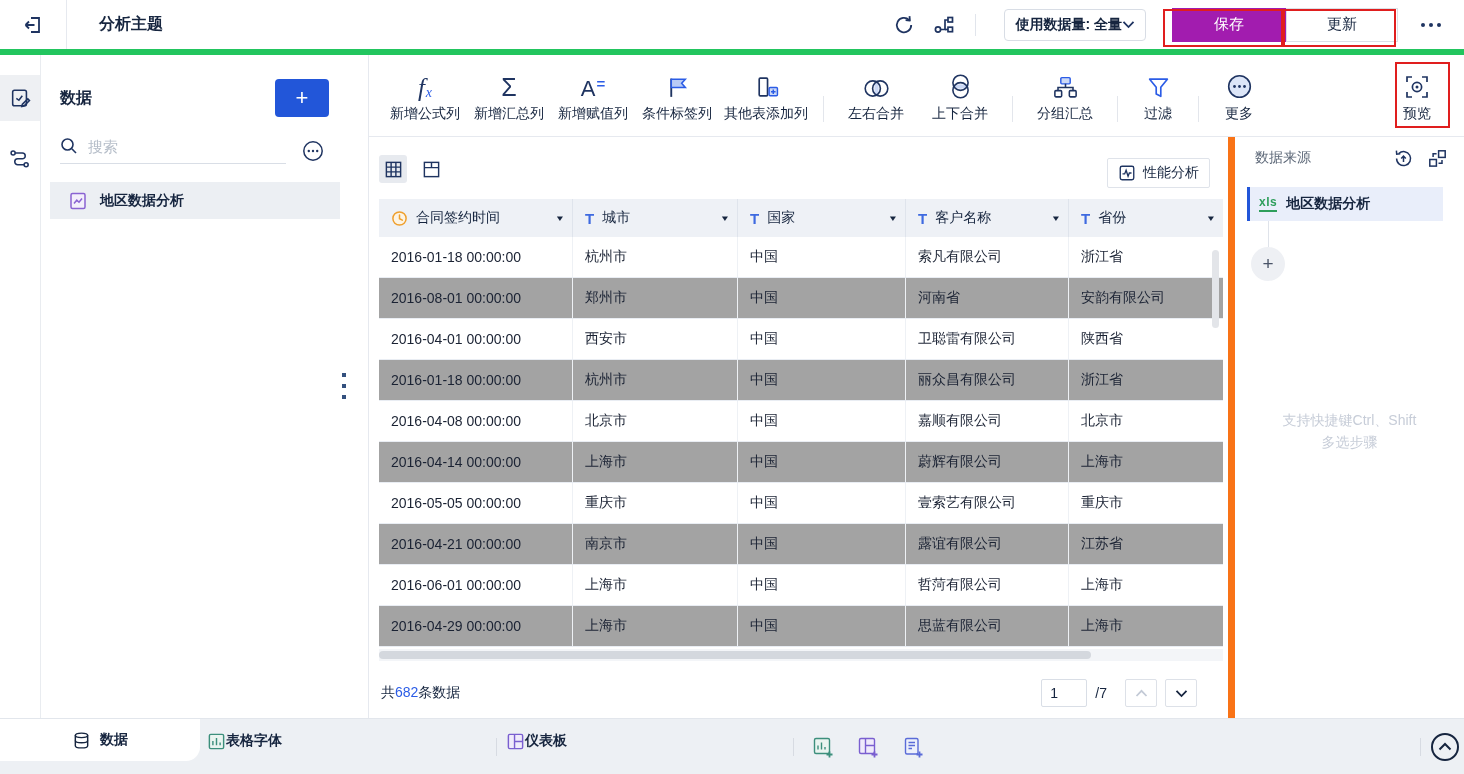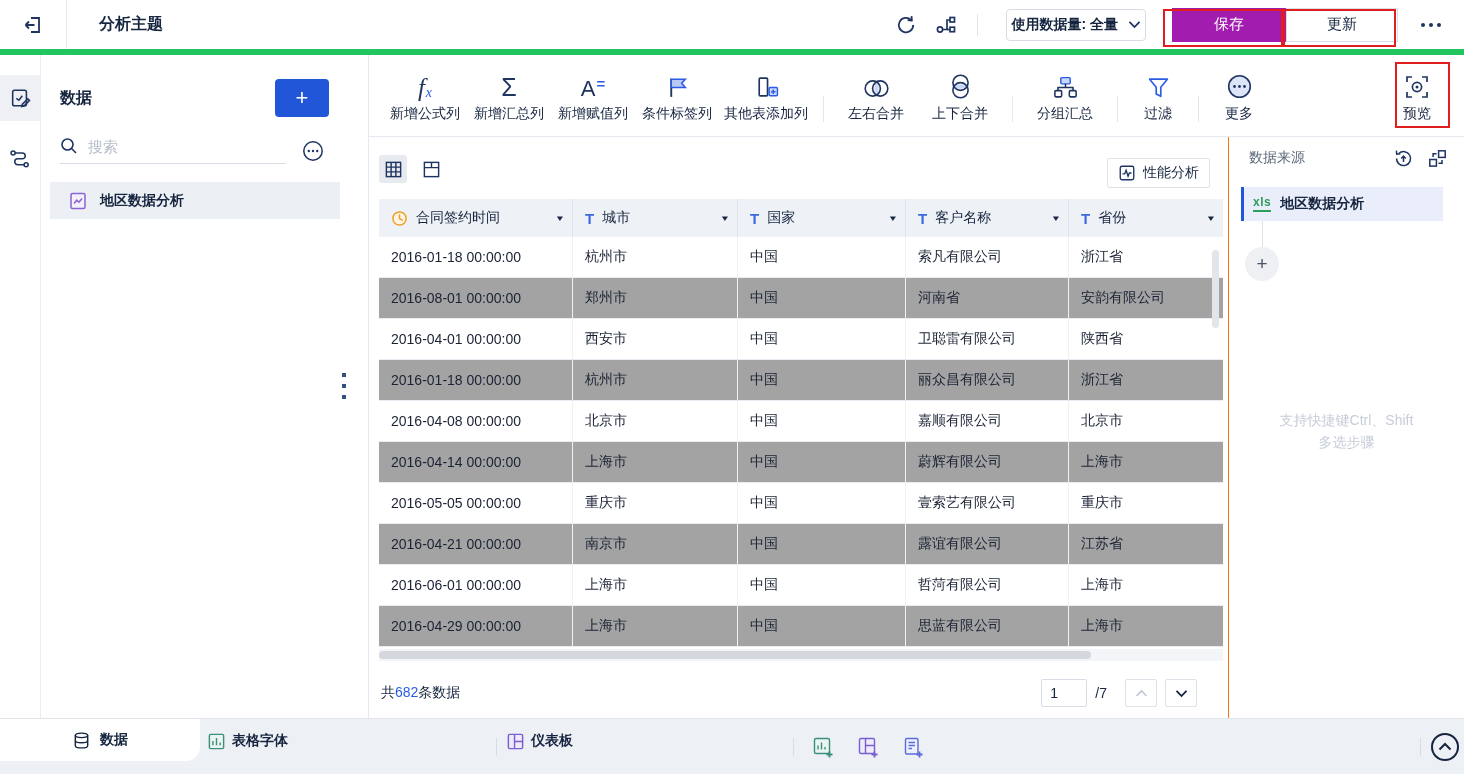--- a/index.html
+++ b/index.html
@@ -10,21 +10,21 @@
   }
   svg { display:block; }
 
   
   .topbar { height:55px; border-bottom:6px solid #22c55e; display:flex; align-items:center; }
   .exit-zone { width:67px; height:100%; border-right:1px solid #e6e9ef; display:flex; align-items:center; justify-content:center; cursor:pointer; }
   .page-title { margin-left:32px; font-size:16px; font-weight:bold; color:#16253f; }
   .topbar-right { margin-left:auto; display:flex; align-items:center; }
   .tb-icon-btn { width:34px; height:34px; display:flex; align-items:center; justify-content:center; cursor:pointer; }
   .tb-divider { width:1px; height:22px; background:#e1e5ec; margin:0 14px; }
-  .volume-select { height:32px; border:1px solid #d8dde5; border-radius:4px; display:flex; align-items:center; gap:10px; padding:0 4px; margin:0 26px 0 14px; font-weight:bold; color:#16253f; cursor:pointer; }
+  .volume-select { height:32px; border:1px solid #d8dde5; border-radius:4px; display:flex; align-items:center; padding:0 10px; margin:0 26px 0 14px; font-weight:bold; color:#16253f; cursor:pointer; }
   .btn-save { width:114px; height:34px; background:#a21caf; color:#fff; border:none; font-size:15px; cursor:pointer; font-family:inherit; }
   .btn-update { width:112px; height:34px; background:#fff; color:#16253f; border:1px solid #dcdfe6; font-size:15px; cursor:pointer; font-family:inherit; }
   .more-dots { margin:0 16px 0 16px; }
 
   
   .middle { display:flex; height:663px; }
 
   .rail { width:41px; border-right:1px solid #e9ecf0; flex:none; }
   .rail-item { width:40px; height:46px; display:flex; align-items:center; justify-content:center; cursor:pointer; }
   .rail-item.active { background:#eef0f3; }
@@ -87,36 +87,36 @@
   .table-footer { width:844px; margin-top:18px; display:flex; align-items:center; }
   .total-info { font-size:14px; color:#16253f; margin-left:2px; }
   .total-count { color:#2b5ce6;margin-top:48px; }
   .pager { margin-left:auto; margin-right:26px; display:flex; align-items:center; }
   .page-input { width:46px; height:28px; border:1px solid #d9dee6; border-radius:2px; padding-left:8px; font-size:14px; color:#16253f; outline:none; font-family:inherit; }
   .page-total { margin:0 10px 0 8px; color:#16253f; }
   .pg-btn { width:32px; height:28px; border:1px solid #dde1e8; border-radius:2px; background:#fff; display:flex; align-items:center; justify-content:center; cursor:pointer; margin-left:8px; }
   .pg-btn.disabled { cursor:default; }
 
   
-  .right-panel { width:236px; border-left:1px solid #f97316; flex:none; display:flex; flex-direction:column; }
+  .right-panel { width:236px; border-left:7px solid #f97316; flex:none; display:flex; flex-direction:column; }
   .rp-head { height:42px; display:flex; align-items:center; padding:0 16px 0 20px; }
   .rp-title { color:#5d6878; font-size:14px; }
   .rp-icons { margin-left:auto; display:flex; gap:13px; }
   .rp-icons span { cursor:pointer; }
   .source-item { margin:8px 21px 0 12px; height:34px; background:#e9eefa; border-left:3px solid #2256d9; display:flex; align-items:center; gap:9px; padding-left:9px; cursor:pointer; }
   .xls-badge { color:#2e9e5b; font-weight:bold; font-size:12px; border-bottom:2px solid #2e9e5b; line-height:1.1; letter-spacing:.5px; }
   .source-label { font-weight:bold; color:#16253f; font-size:14px; }
   .connector { width:1px; height:26px; background:#dfe3ea; margin-left:33px; }
   .step-add { width:34px; height:34px; border-radius:50%; background:#eef0f4; border:none; color:#4a5468; font-size:19px; margin-left:16px; cursor:pointer; display:flex; align-items:center; justify-content:center; }
   .rp-hint { margin-top:128px; text-align:center; color:#c7cdd8; font-size:14px; line-height:22px; padding:0 14px; }
 
   
   .bottombar { height:56px; background:#edf0f4; border-top:1px solid #e2e6ec; position:relative; }
   .tab-active { position:absolute; left:0; top:0; width:200px; height:42px; background:#fff; border-radius:0 0 14px 0; display:flex; align-items:center; justify-content:center; gap:9px; font-weight:bold; color:#16253f; cursor:pointer; }
-  .tab { position:absolute; top:0; height:44px; display:flex; align-items:center; gap:6px; font-weight:bold; color:#16253f; cursor:pointer; }
+  .tab { position:absolute; top:0; height:44px; display:flex; align-items:center; gap:0; font-weight:bold; color:#16253f; cursor:pointer; }
   .tab2 { left:207px; }
   .tab3 { left:506px; }
   .bb-sep { position:absolute; top:19px; width:1px; height:18px; background:#d7dbe2; }
   .bb-add { position:absolute; top:17px; cursor:pointer; }
   .collapse-btn { position:absolute; left:1430px; top:13px; width:30px; height:30px; cursor:pointer; }
 
   
   .anno { position:absolute; border:2px solid #e01e1e; z-index:50; pointer-events:none; }
   .anno-save { left:1163px; top:9px; width:120px; height:38px; }
   .anno-update { left:1283px; top:9px; width:113px; height:38px; }

